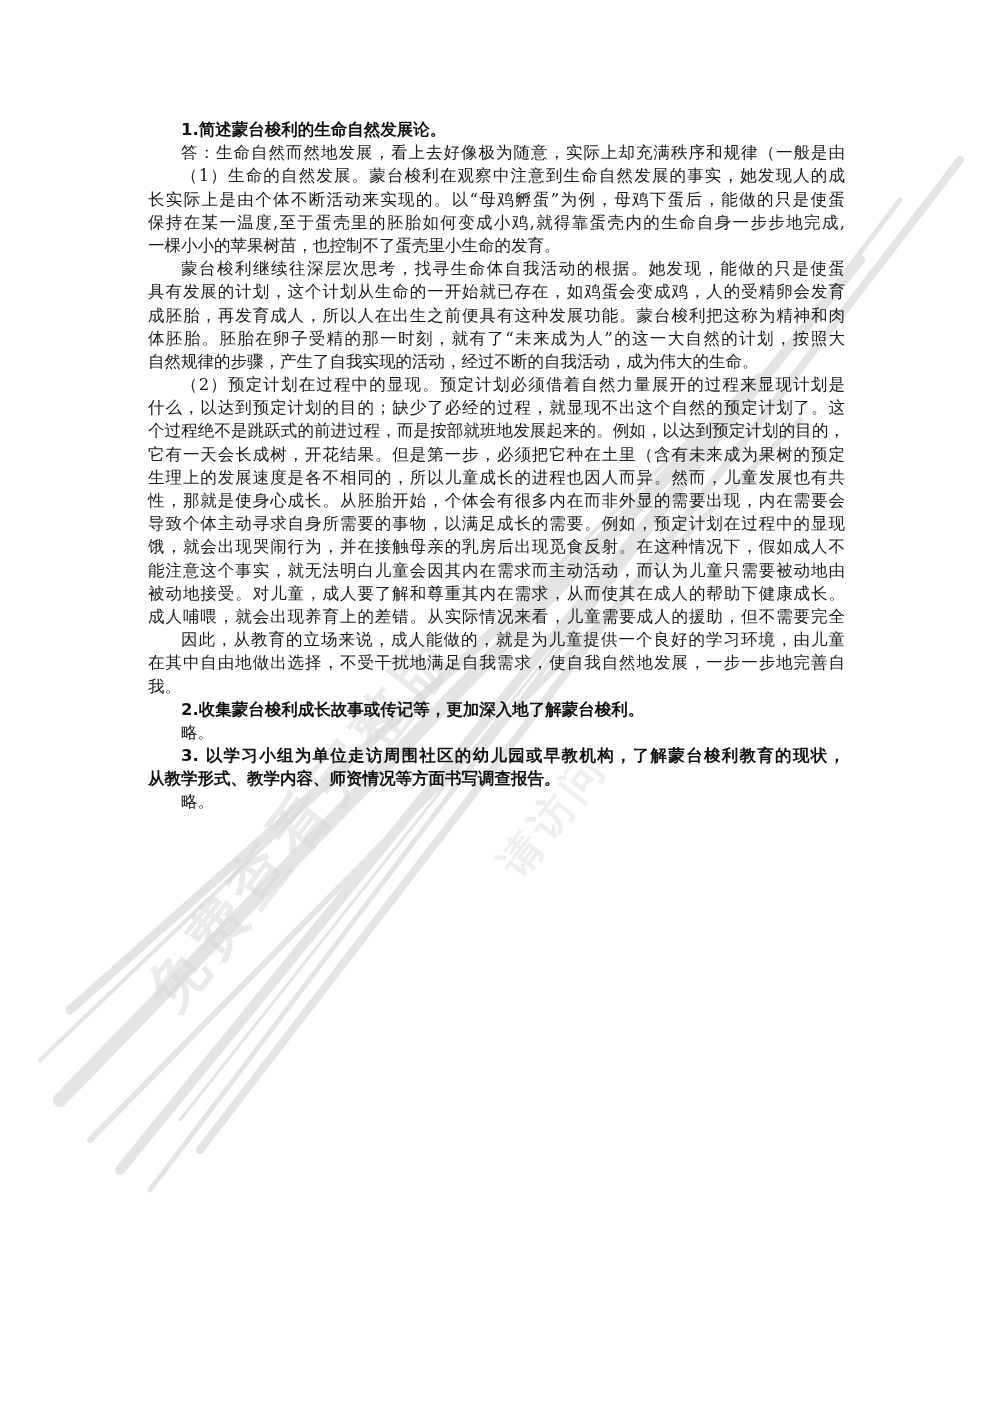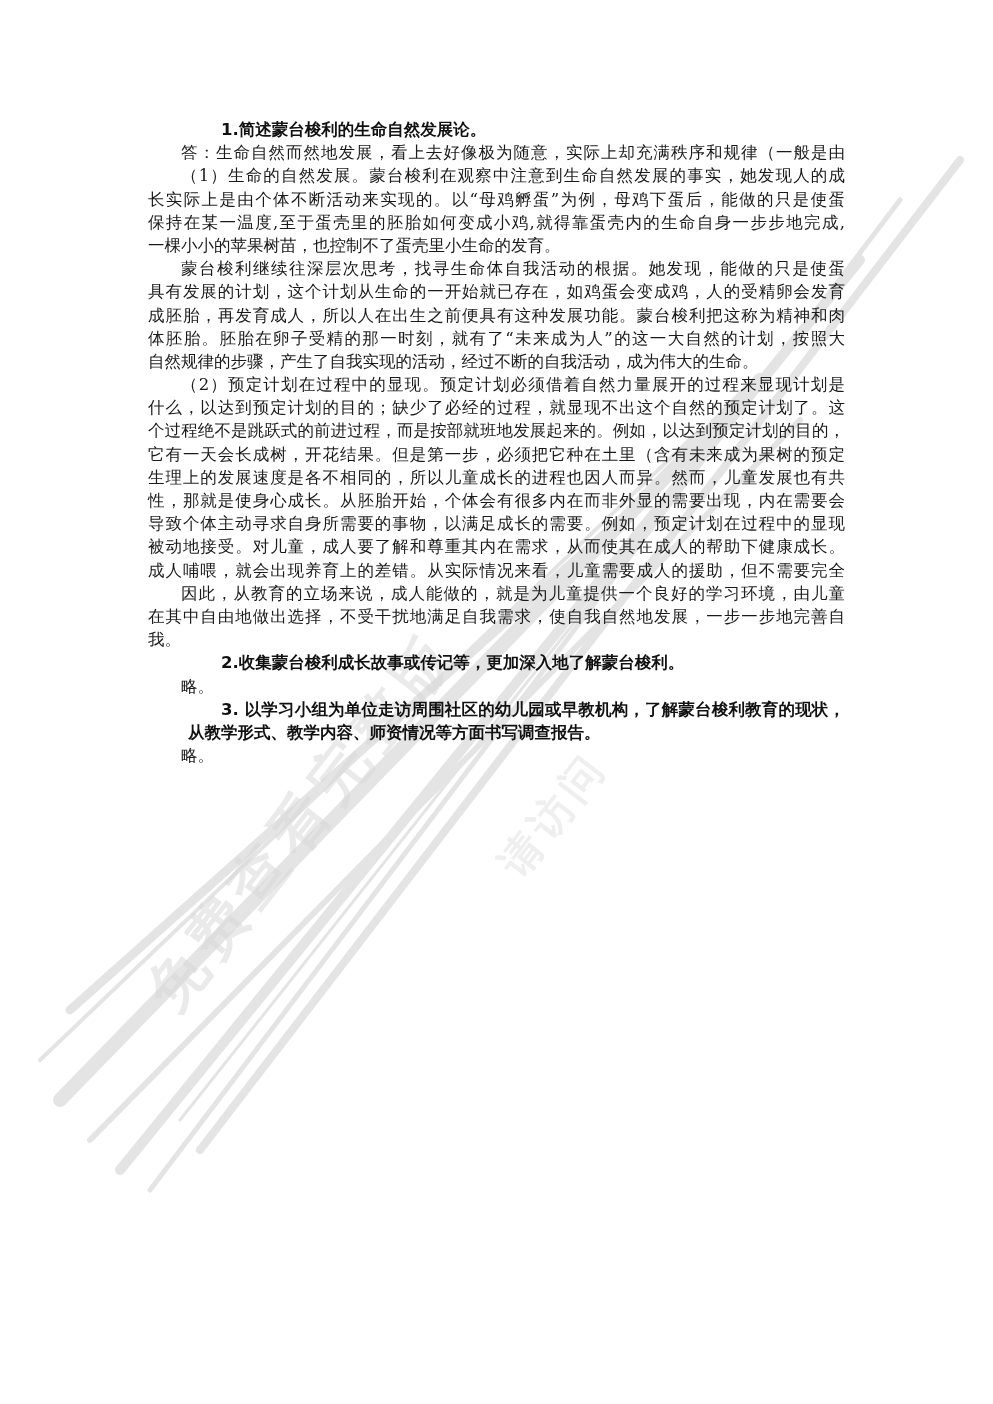--- a/index.html
+++ b/index.html
@@ -4,21 +4,21 @@
 <style>
   html, body { margin: 0; padding: 0; background: #ffffff; }
   body { width: 993px; height: 1404px; position: relative; overflow: hidden; }
   .page { position: absolute; left: 0; top: 0; width: 993px; height: 1404px; background: #fff; }
   .watermark { position: absolute; left: 0; top: 0; width: 993px; height: 1404px; pointer-events: none; z-index: 0; }
   .content { position: absolute; left: 148px; top: 118px; width: 697px; z-index: 1;
     font-family: "DejaVu Serif", "Liberation Serif", serif; font-size: 16.5px; color: #1a1a1a; }
   .line { height: 23.2px; line-height: 23.2px; white-space: nowrap; text-align: justify; text-align-last: justify; }
   .line.last { text-align-last: left; }
   .indent { padding-left: 33px; }
-  .bold { font-weight: bold; font-family: "DejaVu Sans", "Liberation Sans", sans-serif; color: #111; margin-left: 40px; }
+  .bold { font-weight: bold; font-family: "DejaVu Sans", "Liberation Sans", sans-serif; color: #111; }
   .wm-text { font-family: "DejaVu Sans", sans-serif; font-weight: bold; fill: #d9d9d9; }
 </style>
 </head>
 <body>
 
 <div class="page">
 
   <svg class="watermark" viewBox="0 0 993 1404" xmlns="http://www.w3.org/2000/svg">
     <g opacity="0.55" stroke="#cfcfcf" stroke-linecap="round">
       <line x1="60" y1="1100" x2="760" y2="380" stroke-width="14"></line>
@@ -65,20 +65,22 @@
       <div class="line indent">（2）预定计划在过程中的显现。预定计划必须借着自然力量展开的过程来显现计划是</div>
       <div class="line">什么，以达到预定计划的目的；缺少了必经的过程，就显现不出这个自然的预定计划了。这</div>
       <div class="line">个过程绝不是跳跃式的前进过程，而是按部就班地发展起来的。例如，以达到预定计划的目的，</div>
       <div class="line">它有一天会长成树，开花结果。但是第一步，必须把它种在土里（含有未来成为果树的预定</div>
     </div>
 
     <div>
       <div class="line">生理上的发展速度是各不相同的，所以儿童成长的进程也因人而异。然而，儿童发展也有共</div>
       <div class="line">性，那就是使身心成长。从胚胎开始，个体会有很多内在而非外显的需要出现，内在需要会</div>
       <div class="line">导致个体主动寻求自身所需要的事物，以满足成长的需要。例如，预定计划在过程中的显现</div>
+      <div class="line">饿，就会出现哭闹行为，并在接触母亲的乳房后出现觅食反射。在这种情况下，假如成人不</div>
+      <div class="line">能注意这个事实，就无法明白儿童会因其内在需求而主动活动，而认为儿童只需要被动地由</div>
       <div class="line">被动地接受。对儿童，成人要了解和尊重其内在需求，从而使其在成人的帮助下健康成长。</div>
       <div class="line">成人哺喂，就会出现养育上的差错。从实际情况来看，儿童需要成人的援助，但不需要完全</div>
     </div>
 
     <div>
       <div class="line indent">因此，从教育的立场来说，成人能做的，就是为儿童提供一个良好的学习环境，由儿童</div>
       <div class="line">在其中自由地做出选择，不受干扰地满足自我需求，使自我自然地发展，一步一步地完善自</div>
       <div class="line last">我。</div>
     </div>
 

